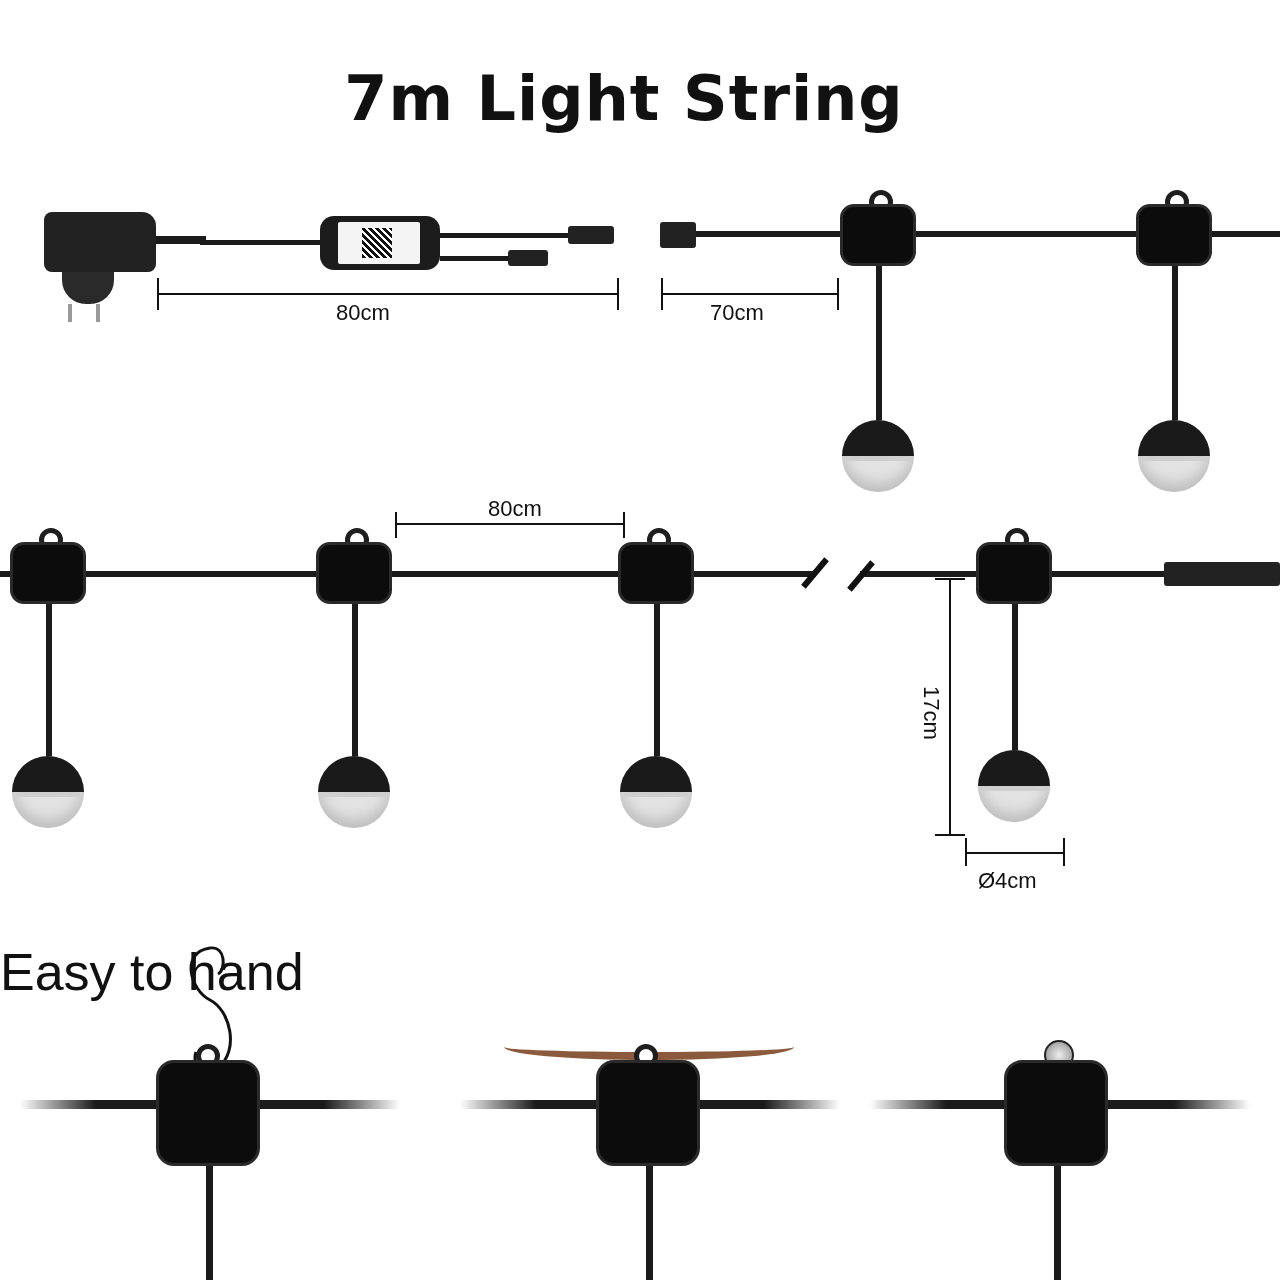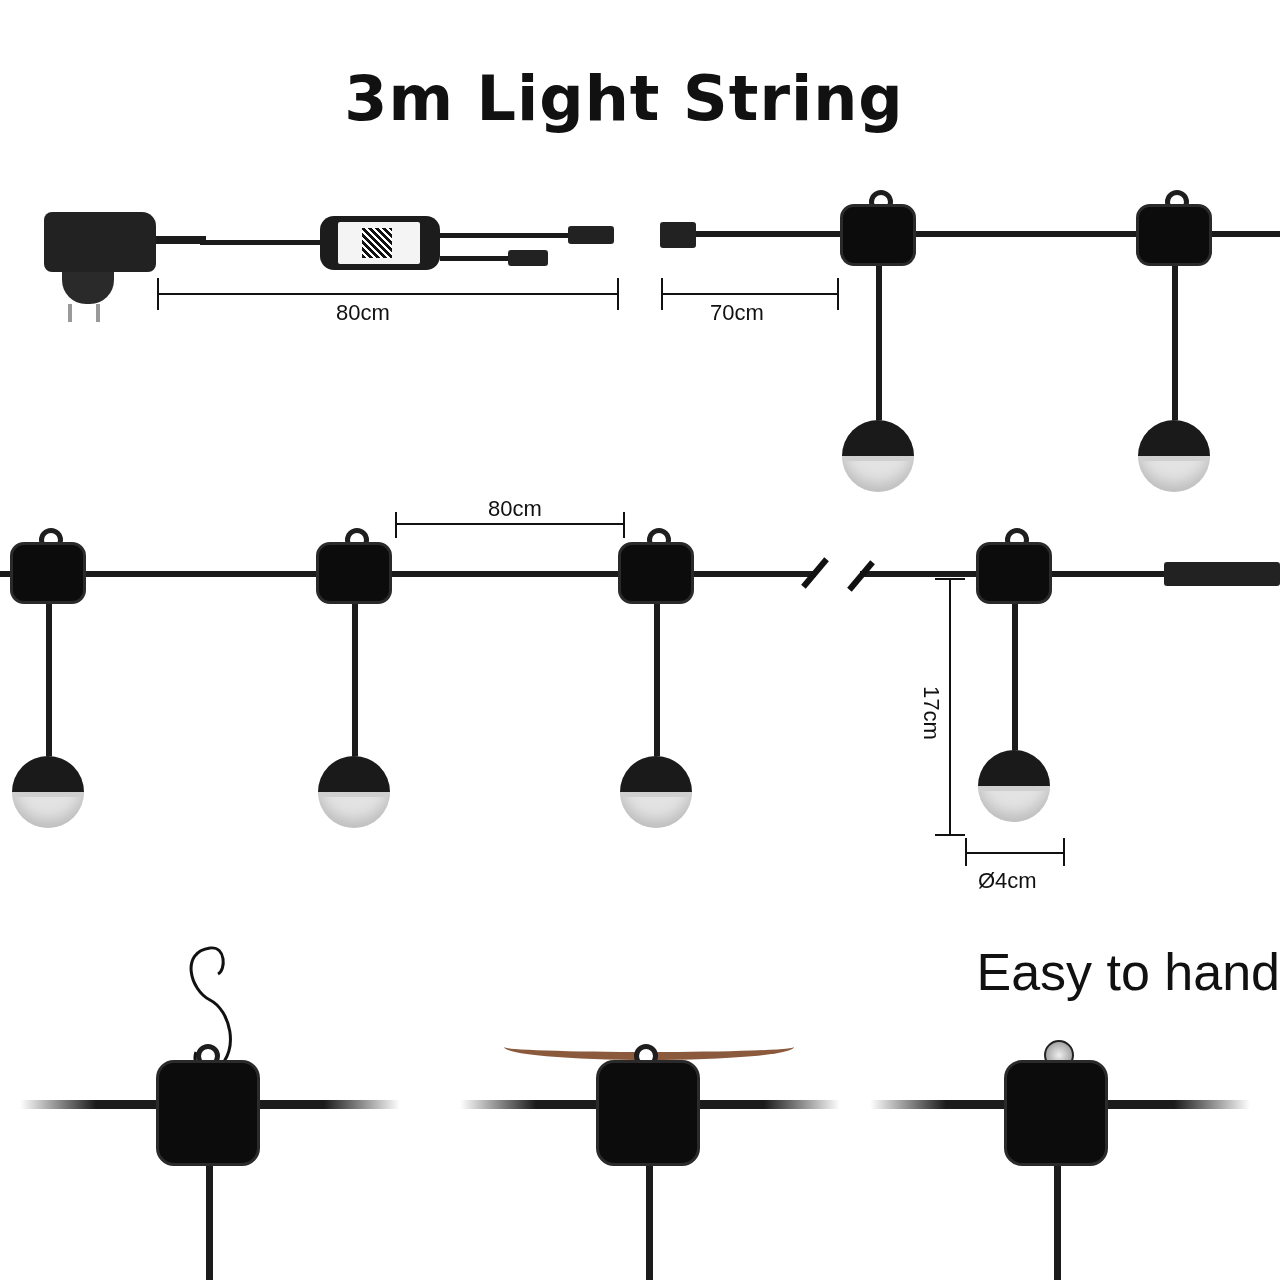--- a/index.html
+++ b/index.html
@@ -1,33 +1,33 @@
 <!DOCTYPE html>
 <html><head>
 <meta charset="utf-8">
 <style>
   html,body{margin:0;padding:0;background:#fff;}
   body{width:1280px;height:1280px;position:relative;overflow:hidden;font-family:"DejaVu Sans","Liberation Sans",sans-serif;color:#111;}
   .abs{position:absolute;}
   .title{left:0;top:62px;width:1248px;text-align:center;font-size:62px;font-weight:bold;letter-spacing:1px;}
-  .subtitle{left:0;top:942px;width:1280px;text-align:right;font-size:52px;font-weight:normal;font-family:"Liberation Sans",sans-serif;}
+  .subtitle{left:0;top:942px;width:1280px;text-align:left;font-size:52px;font-weight:normal;font-family:"Liberation Sans",sans-serif;}
   .dimlabel{font-size:22px;font-family:"Liberation Sans",sans-serif;color:#111;}
   .wire{background:#1b1b1b;}
   .box{background:#0c0c0c;border:3px solid #2a2a2a;border-radius:14px;box-sizing:border-box;}
   .eye{width:24px;height:24px;border:5px solid #1e1e1e;border-radius:50%;background:#fff;box-sizing:border-box;}
   .bulb{width:72px;height:72px;border-radius:50%;overflow:hidden;background:#e3e3e3;box-shadow:inset 0 -8px 14px #bdbdbd;}
   .bulb .cap{position:absolute;left:0;top:0;width:72px;height:36px;background:#1a1a1a;}
   .bulb .rim{position:absolute;left:0;top:36px;width:72px;height:5px;background:#cfcfcf;}
   .ln{background:#111;}
   .grip{background:#222;border-radius:3px;}
 </style>
 </head>
 <body>
 
-<div class="abs title">3m Light String</div>
+<div class="abs title">7m Light String</div>
 
 <div class="abs" style="left:44px;top:212px;width:112px;height:86px;">
   <div class="abs" style="left:0;top:0;width:112px;height:60px;background:#222;border-radius:8px 14px 8px 8px;"></div>
   <div class="abs" style="left:18px;top:60px;width:52px;height:32px;background:#2a2a2a;border-radius:0 0 24px 24px;"></div>
   <div class="abs" style="left:24px;top:92px;width:4px;height:18px;background:#999;"></div>
   <div class="abs" style="left:52px;top:92px;width:4px;height:18px;background:#999;"></div>
 </div>
 <div class="abs wire" style="left:156px;top:236px;width:50px;height:8px;"></div>
 <div class="abs wire" style="left:200px;top:240px;width:122px;height:5px;"></div>
 <div class="abs" style="left:320px;top:216px;width:120px;height:54px;background:#1c1c1c;border-radius:14px;">

